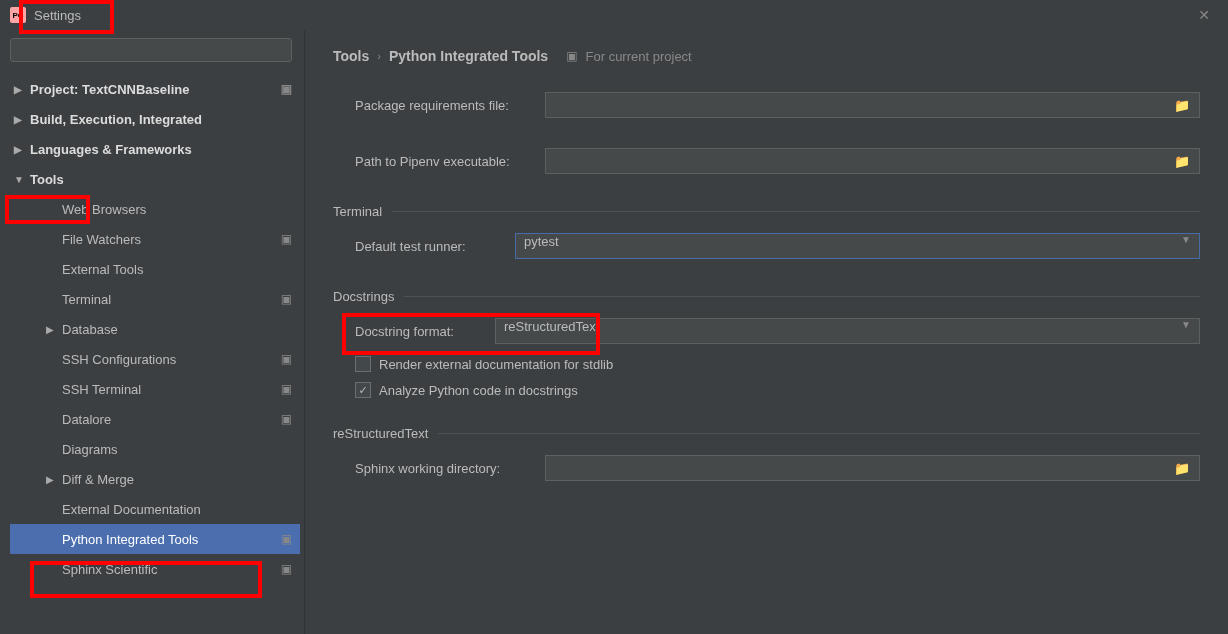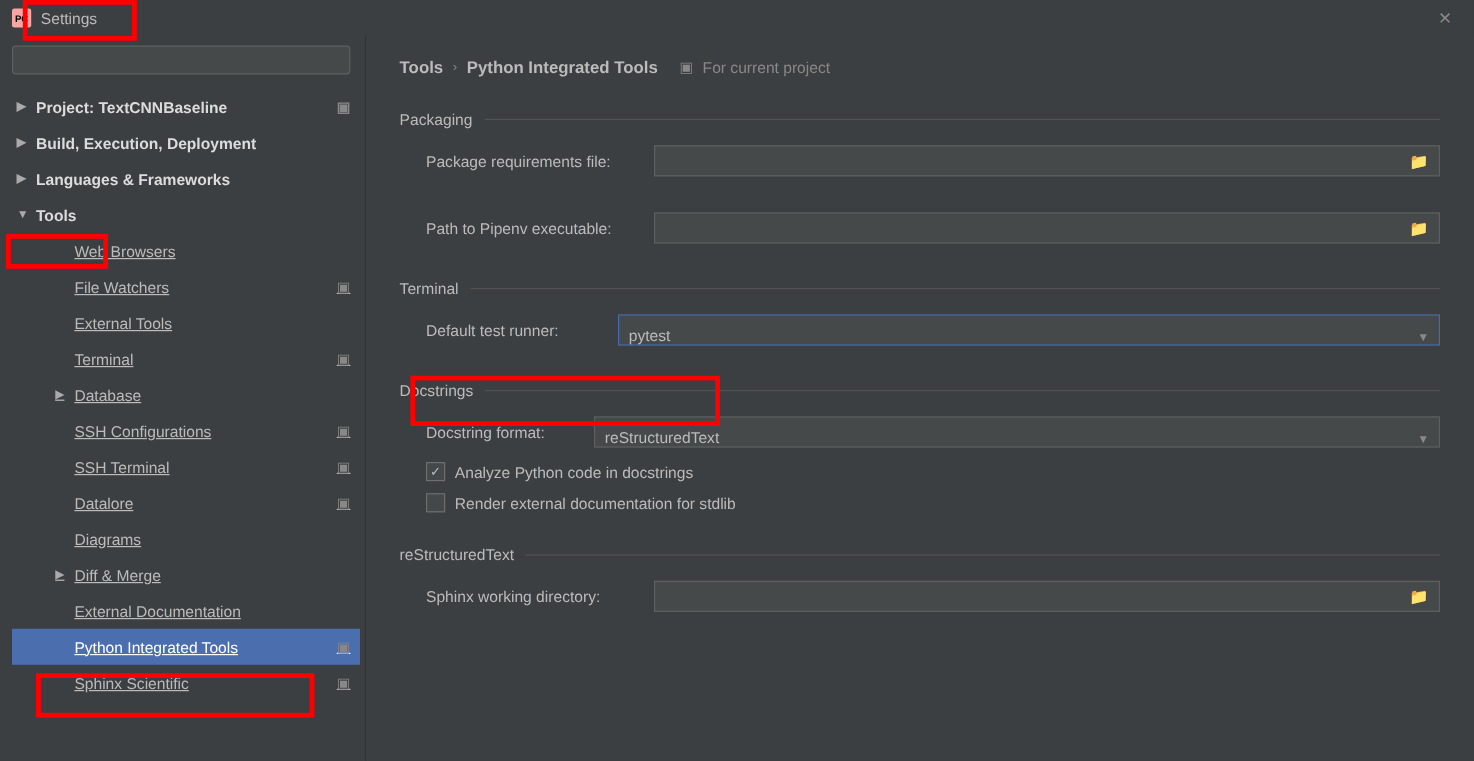--- a/index.html
+++ b/index.html
@@ -74,21 +74,21 @@
 }
 .tree-item.bold { font-weight: 600; color: #dcdcdc; }
 .tree-item.selected { background: #4b6eaf; color: #fff; }
 .tree-item .arrow {
   width: 12px;
   display: inline-block;
   margin-right: 4px;
   font-size: 10px;
   color: #aaa;
 }
-.tree-item.indent1 { padding-left: 36px; text-decoration: underline; }
+.tree-item.indent1 { padding-left: 36px; }
 .tree-item .gear {
   margin-left: auto;
   color: #888;
   font-size: 12px;
 }
 .main {
   flex: 1;
   padding: 18px 28px;
   overflow-y: auto;
 }
@@ -138,21 +138,21 @@
   padding: 0 8px;
   color: #bbb;
 }
 .field-input .folder { margin-left: auto; color: #888; }
 .field-select {
   flex: 1;
   height: 26px;
   background: #45494a;
   border: 1px solid #5e6060;
   display: flex;
-  align-items: flex-end;
+  align-items: flex-start;
   padding: 0 8px;
   color: #bbb;
 }
 .field-select .chev { margin-left: auto; color: #888; font-size: 10px; }
 .field-select.highlighted { border: 1px solid #466ca8; }
 .check-row {
   display: flex;
   align-items: center;
   padding-left: 22px;
   margin-bottom: 10px;
@@ -189,21 +189,21 @@
       <input class="search-input" placeholder="" style="">
     </div>
     <div class="tree" id="tree">
         <div class="tree-item bold">
           <span class="arrow">▶</span>
           <span>Project: TextCNNBaseline</span>
           <span class="gear">▣</span>
         </div>
         <div class="tree-item bold">
           <span class="arrow">▶</span>
-          <span>Build, Execution, Deployment</span>
+          <span>Build, Execution, Integrated</span>
         </div>
         <div class="tree-item bold">
           <span class="arrow">▶</span>
           <span>Languages &amp; Frameworks</span>
         </div>
         <div class="tree-item bold">
           <span class="arrow">▼</span>
           <span>Tools</span>
         </div>
         <div class="tree-item indent1">
@@ -270,24 +270,20 @@
 
   <div class="main">
     <div class="breadcrumb">
       <span class="crumb">Tools</span>
       <span class="sep">›</span>
       <span class="crumb">Python Integrated Tools</span>
       <span class="proj-icon">▣</span>
       <span class="proj-text">For current project</span>
     </div>
 
-    <div class="section-header">
-      <span class="title">Packaging</span>
-      <div class="line"></div>
-    </div>
     <div class="field-row">
       <div class="field-label">Package requirements file:</div>
       <div class="field-input">
         <span></span>
         <span class="folder">📁</span>
       </div>
     </div>
     <div class="spacer"></div>
 
     <div class="field-row">
@@ -317,26 +313,26 @@
       <div class="line"></div>
     </div>
     <div class="field-row">
       <div class="field-label" style="width:140px">Docstring format:</div>
       <div class="field-select">
         <span>reStructuredText</span>
         <span class="chev">▼</span>
       </div>
     </div>
     <div class="check-row">
+      <div class="check"></div>
+      <span>Render external documentation for stdlib</span>
+    </div>
+    <div class="check-row">
       <div class="check checked"></div>
       <span>Analyze Python code in docstrings</span>
-    </div>
-    <div class="check-row">
-      <div class="check"></div>
-      <span>Render external documentation for stdlib</span>
     </div>
     <div class="spacer"></div>
 
     <div class="section-header">
       <span class="title">reStructuredText</span>
       <div class="line"></div>
     </div>
     <div class="field-row">
       <div class="field-label">Sphinx working directory:</div>
       <div class="field-input">

